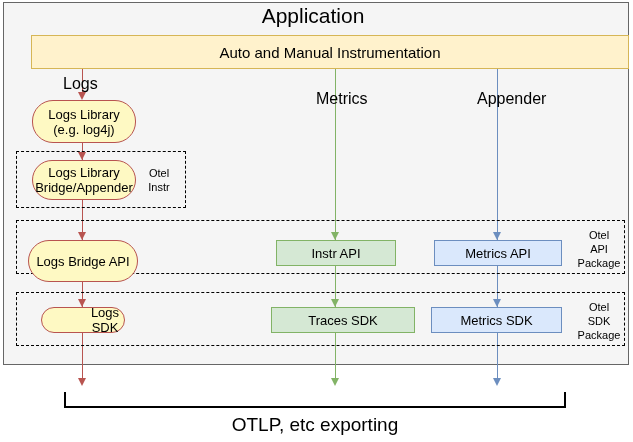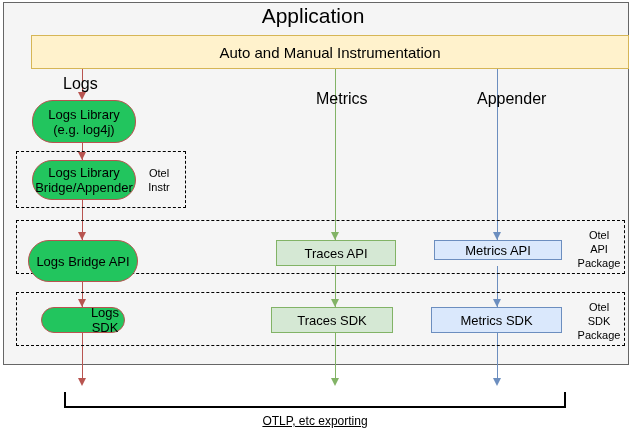--- a/index.html
+++ b/index.html
@@ -43,21 +43,21 @@
     display: flex;
     align-items: center;
     justify-content: center;
     text-align: center;
     font-size: 13px;
     line-height: 15px;
     color: #000000;
     z-index: 5;
   }
   .node.yellow { background: #fff2cc; border-color: #d6b656; }
-  .node.pink   { background: #22c55e; border-color: #b85450; border-radius: 21px; }
+  .node.pink   { background: #fef9c3; border-color: #b85450; border-radius: 21px; }
   .node.green  { background: #d5e8d4; border-color: #82b366; }
   .node.blue   { background: #dae8fc; border-color: #6c8ebf; }
 
   
   .group {
     position: absolute;
     box-sizing: border-box;
     border: 1px dashed #000000;
     background: transparent;
     z-index: 2;
@@ -106,24 +106,23 @@
     box-sizing: border-box;
     border-left: 2px solid #000000;
     border-right: 2px solid #000000;
     border-bottom: 2px solid #000000;
     border-top: none;
     z-index: 3;
   }
   .bottom-caption {
     position: absolute;
     text-align: center;
-    font-size: 12px;
+    font-size: 19px;
     color: #000000;
     z-index: 4;
-    text-decoration: underline;
   }
 </style>
 </head>
 <body>
 
 <div id="canvas">
 
   <div class="app-box"></div>
   <div class="app-title">Application</div>
 
@@ -177,38 +176,38 @@
   </div>
 
   <div class="line red" style="left:82px; top:333px; width:1px; height:49px;"></div>
   <div class="arrowhead red" style="left:78px; top:378px;"></div>
 
   <div class="line green" style="left:335px; top:69px; width:1px; height:173px;"></div>
   <div class="arrowhead green" style="left:331px; top:232px;"></div>
   <div class="edge-label" style="left:316px; top:90px;">Metrics</div>
 
   <div class="node green" style="left:276px; top:240px; width:120px; height:26px;">
-    <span>Traces API</span>
+    <span>Instr API</span>
   </div>
 
   <div class="line green" style="left:335px; top:266px; width:1px; height:43px;"></div>
   <div class="arrowhead green" style="left:331px; top:299px;"></div>
 
-  <div class="node green" style="left:271px; top:307px; width:122px; height:26px;">
+  <div class="node green" style="left:271px; top:307px; width:144px; height:26px;">
     <span>Traces SDK</span>
   </div>
 
   <div class="line green" style="left:335px; top:333px; width:1px; height:49px;"></div>
   <div class="arrowhead green" style="left:331px; top:378px;"></div>
 
   <div class="line blue" style="left:497px; top:69px; width:1px; height:173px;"></div>
   <div class="arrowhead blue" style="left:493px; top:232px;"></div>
   <div class="edge-label" style="left:477px; top:90px;">Appender</div>
 
-  <div class="node blue" style="left:434px; top:240px; width:128px; height:20px;">
+  <div class="node blue" style="left:434px; top:240px; width:128px; height:26px;">
     <span>Metrics API</span>
   </div>
 
   <div class="line blue" style="left:497px; top:266px; width:1px; height:43px;"></div>
   <div class="arrowhead blue" style="left:493px; top:299px;"></div>
 
   <div class="node blue" style="left:431px; top:307px; width:131px; height:26px;justify-content:center;">
     <span>Metrics SDK</span>
   </div>
 

